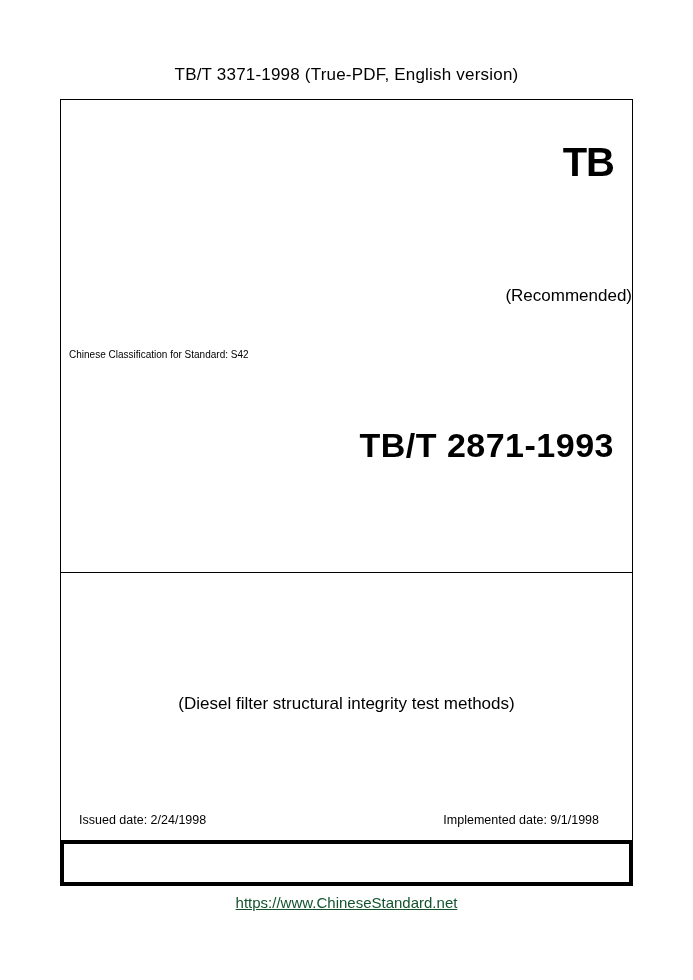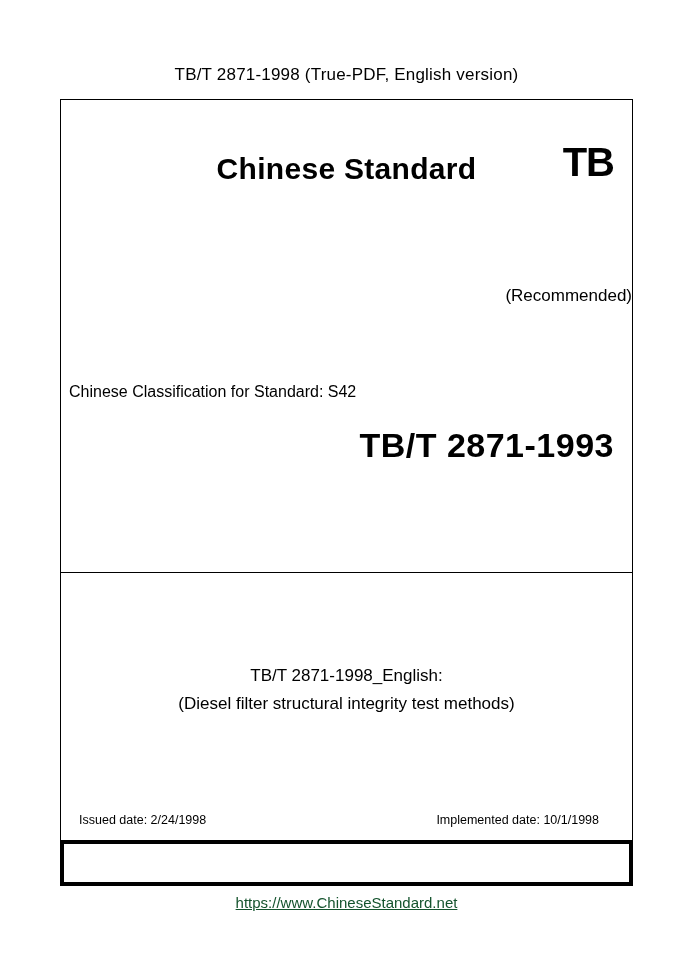--- a/index.html
+++ b/index.html
@@ -97,22 +97,21 @@
     left: 0;
     top: 186px;
     width: 100%;
     text-align: right;
     font-size: 17px;
   }
   .classification {
     position: absolute;
     left: 8px;
     top: 249px;
-    font-size: 16px;
-    margin-top: 34px;
+    font-size: 10px;
   }
   .std-number {
     position: absolute;
     right: 18px;
     top: 326px;
     font-size: 34px;
     font-weight: bold;
     letter-spacing: 0.5px;
   }
   .english-title1 {
@@ -162,37 +161,35 @@
     font-size: 15px;
     color: #14532d;
     text-decoration: underline;
   }
 </style>
 </head>
 <body>
 
 <div class="page">
 
-  <div class="header-line">TB/T 2871-1998 (True-PDF, English version)</div>
+  <div class="header-line">TB/T 3371-1998 (True-PDF, English version)</div>
 
   <div class="frame">
 
     <div class="upper-box">
-      <div class="title-main">Chinese Standard</div>
       <div class="tb-logo">TB</div>
       <div class="industry-line2">(Recommended)</div>
       <div class="classification">Chinese Classification for Standard: S42</div>
       <div class="std-number">TB/T 2871-1993</div>
     </div>
 
     <div class="mid-box">
-      <div class="english-title1">TB/T 2871-1998_English:</div>
       <div class="english-title2">(Diesel filter structural integrity test methods)</div>
       <div class="issued-date">Issued date: 2/24/1998</div>
-      <div class="implemented-date">Implemented date: 10/1/1998</div>
+      <div class="implemented-date">Implemented date: 9/1/1998</div>
     </div>
 
     <div class="bottom-box">
       <div class="black-bar"></div>
     </div>
 
   </div>
 
   <a class="site-link" href="#">https://www.ChineseStandard.net</a>
 

